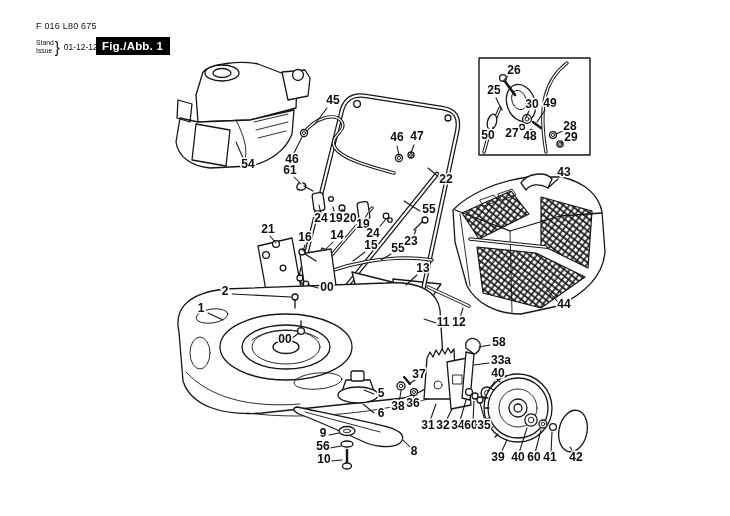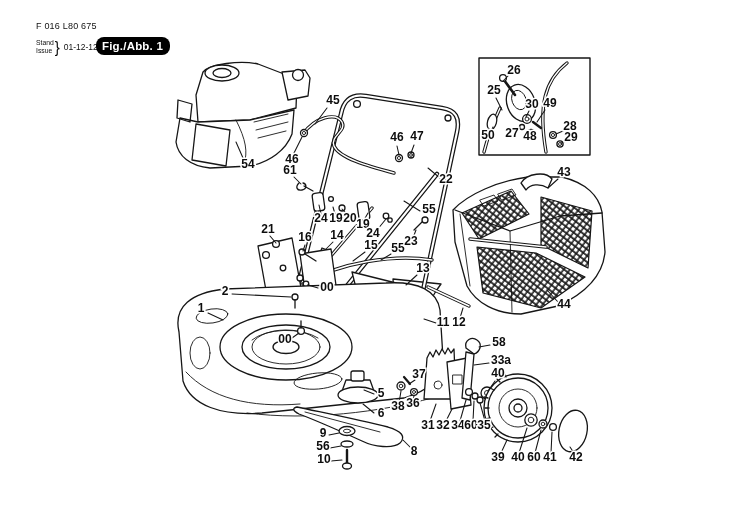--- a/index.html
+++ b/index.html
@@ -20,21 +20,21 @@
                paint-order:stroke;text-anchor:middle;}
   svg .leader{stroke:#161616;stroke-width:1.05;}
   
   .hdr{position:absolute;left:36px;top:22px;line-height:1;}
   .hdr .pn{font-size:9px;letter-spacing:.2px;}
   .stand-row{position:absolute;left:36px;top:38px;display:flex;align-items:center;}
   .stand-col{display:flex;flex-direction:column;font-size:6.8px;line-height:1.15;}
   .brace{font-size:15px;font-weight:400;margin:0 2px 0 1px;transform:scaleY(1.1);}
   .date{font-size:8.5px;margin-left:2px;}
   .figbadge{position:absolute;left:96px;top:37px;background:#000;color:#fff;
-            font-size:11.5px;font-weight:700;padding:3px 7px 3px 6px;letter-spacing:.2px;border-radius:8px;}
+            font-size:11.5px;font-weight:700;padding:3px 7px 3px 6px;letter-spacing:.2px;}
   .ftr{position:absolute;left:37px;top:445px;font-size:7.4px;line-height:1.32;}
 </style>
 </head>
 <body>
 
 <div class="page">
 
   <div class="hdr">
     <div class="pn">F 016 L80 675</div>
   </div>

